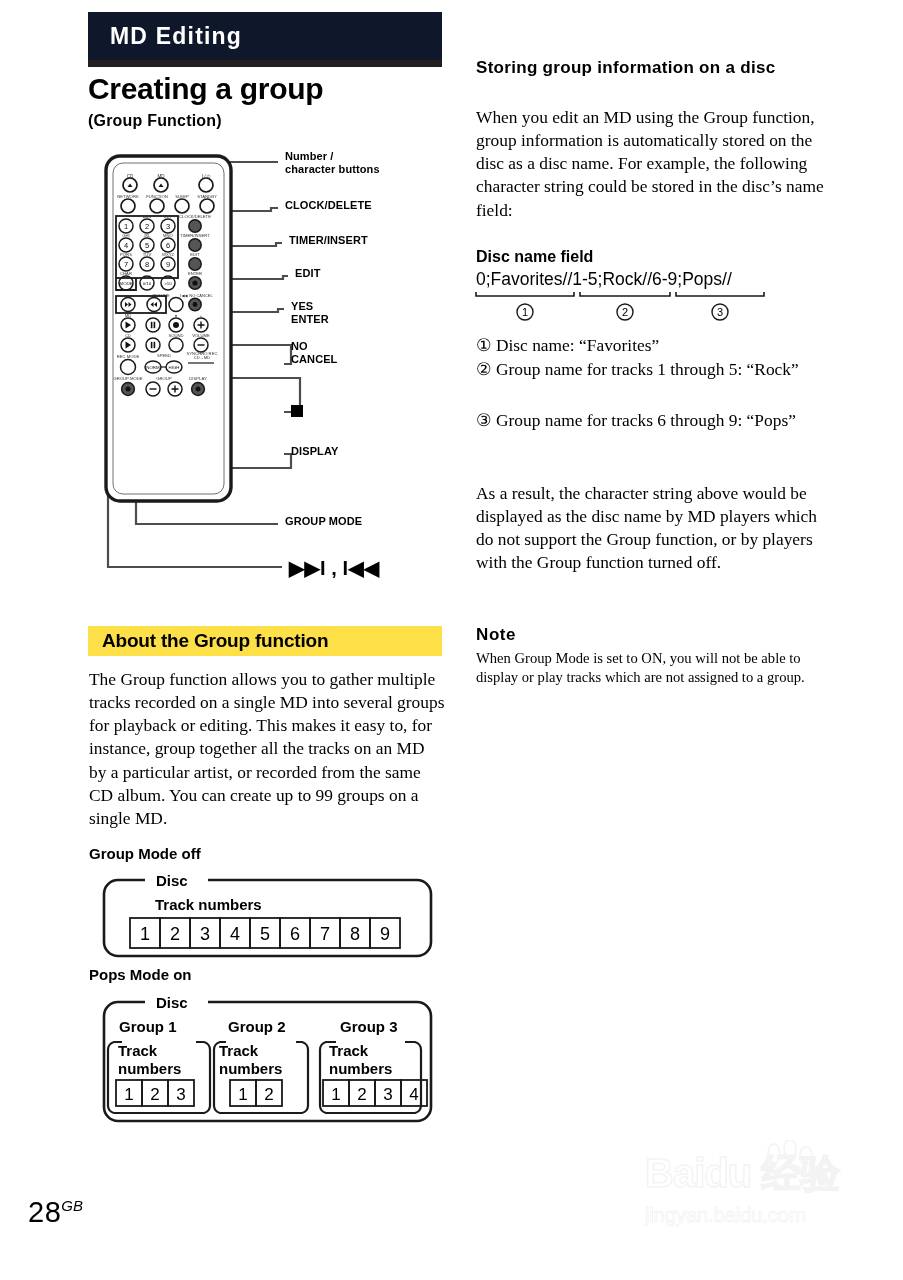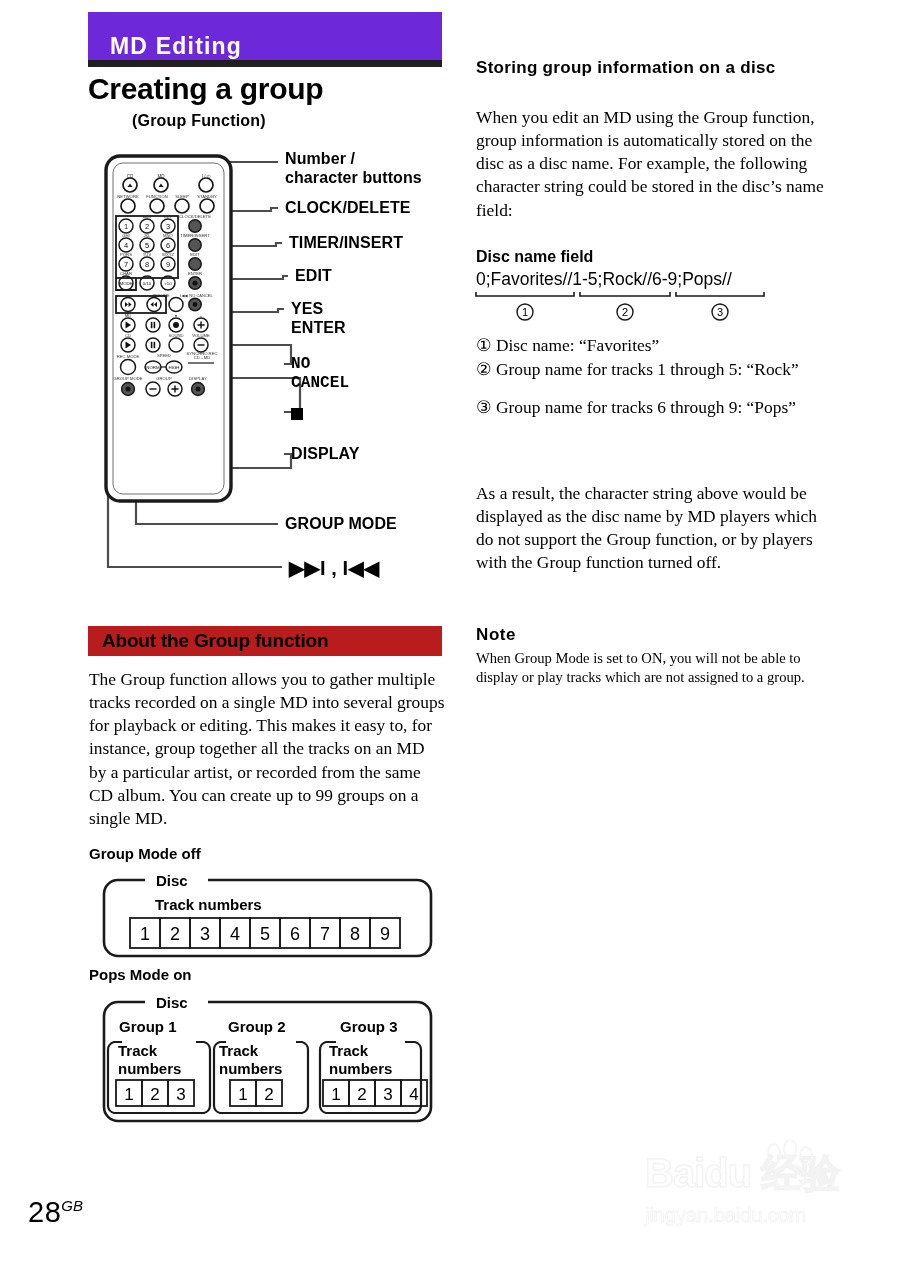--- a/index.html
+++ b/index.html
@@ -16,23 +16,23 @@
     overflow: hidden;
   }
 
   
   #section-header {
     position: absolute;
     left: 88px;
     top: 12px;
     width: 354px;
     height: 48px;
-    background: #6d28d9;
+    background: #0f172a;
     display: flex;
-    align-items: flex-end;
+    align-items: center;
   }
   #section-header .htext {
     font-family: "Liberation Sans", sans-serif;
     font-weight: bold;
     font-size: 23px;
     color: #ffffff;
     letter-spacing: 1.2px;
     margin-left: 22px;
   }
   #section-header-rule {
@@ -58,54 +58,53 @@
   }
   #page-subtitle {
     position: absolute;
     left: 88px;
     top: 112px;
     width: 370px;
     font-family: "Liberation Sans", sans-serif;
     font-weight: bold;
     font-size: 16px;
     letter-spacing: 0.2px;
-    margin-left: 44px;
   }
 
   
   #remote-figure {
     position: absolute;
     left: 86px;
     top: 146px;
     width: 370px;
     height: 450px;
   }
   #remote-figure svg { display:block; }
 
   .callout-label {
     position: absolute;
     font-family: "Liberation Sans", sans-serif;
     font-weight: bold;
-    font-size: 16px;
+    font-size: 11px;
     line-height: 1.18;
     letter-spacing: 0.1px;
     white-space: pre-line;
   }
   .stop-square {
     display: inline-block;
     width: 12px;
     height: 12px;
     background: #000;
     vertical-align: middle;
   }
 
   
   .grey-bar {
     position: absolute;
-    background: #b91c1c;
+    background: #fde047;
     display: flex;
     align-items: center;
   }
   .grey-bar .gtext {
     font-family: "Liberation Sans", sans-serif;
     font-weight: bold;
     font-size: 19px;
     letter-spacing: -0.2px;
     margin-left: 14px;
   }
@@ -398,21 +397,21 @@
     </g>
   </svg>
 
   <div class="callout-label" style="left:199px; top:4px;">Number /
 character buttons</div>
   <div class="callout-label" style="left:199px; top:53px;">CLOCK/DELETE</div>
   <div class="callout-label" style="left:203px; top:88px;">TIMER/INSERT</div>
   <div class="callout-label" style="left:209px; top:121px;">EDIT</div>
   <div class="callout-label" style="left:205px; top:154px;">YES
 ENTER</div>
-  <div class="callout-label" style="left:205px; top:209px;font-family:Liberation Mono, monospace;">NO
+  <div class="callout-label" style="left:205px; top:194px;">NO
 CANCEL</div>
   <div class="callout-label" style="left:205px; top:258px;"><span class="stop-square"></span></div>
   <div class="callout-label" style="left:205px; top:299px;">DISPLAY</div>
   <div class="callout-label" style="left:199px; top:369px;">GROUP MODE</div>
   <div class="callout-label" style="left:203px; top:411px; font-size:20px;">▶▶I , I◀◀</div>
 </div>
 
 <div class="grey-bar" style="left:88px; top:626px; width:354px; height:30px;">
   <span class="gtext">About the Group function</span>
 </div>
@@ -537,21 +536,21 @@
 </div>
 
 <div class="bodytext" style="left:476px; top:334px; width:360px;">
   <span>①</span>
   <span>Disc name: “Favorites”</span>
 </div>
 <div class="bodytext" style="left:476px; top:358px; width:330px; text-indent:-18px; padding-left:18px;">
   <span>②</span>
   <span>Group name for tracks 1 through 5: “Rock”</span>
 </div>
-<div class="bodytext" style="left:476px; top:396px; width:330px; text-indent:-18px; padding-left:18px;">
+<div class="bodytext" style="left:476px; top:409px; width:330px; text-indent:-18px; padding-left:18px;">
   <span>③</span>
   <span>Group name for tracks 6 through 9: “Pops”</span>
 </div>
 
 <div class="bodytext" style="left:476px; top:482px; width:362px;">As a result, the character string above would be displayed as the disc name by MD players which do not support the Group function, or by players with the Group function turned off.</div>
 
 <div class="sans-head" style="left:476px; top:625px; letter-spacing:0.6px;">Note</div>
 <div class="smalltext" style="left:476px; top:649px; width:352px;">When Group Mode is set to ON, you will not be able to display or play tracks which are not assigned to a group.</div>
 
 <div id="page-number">

